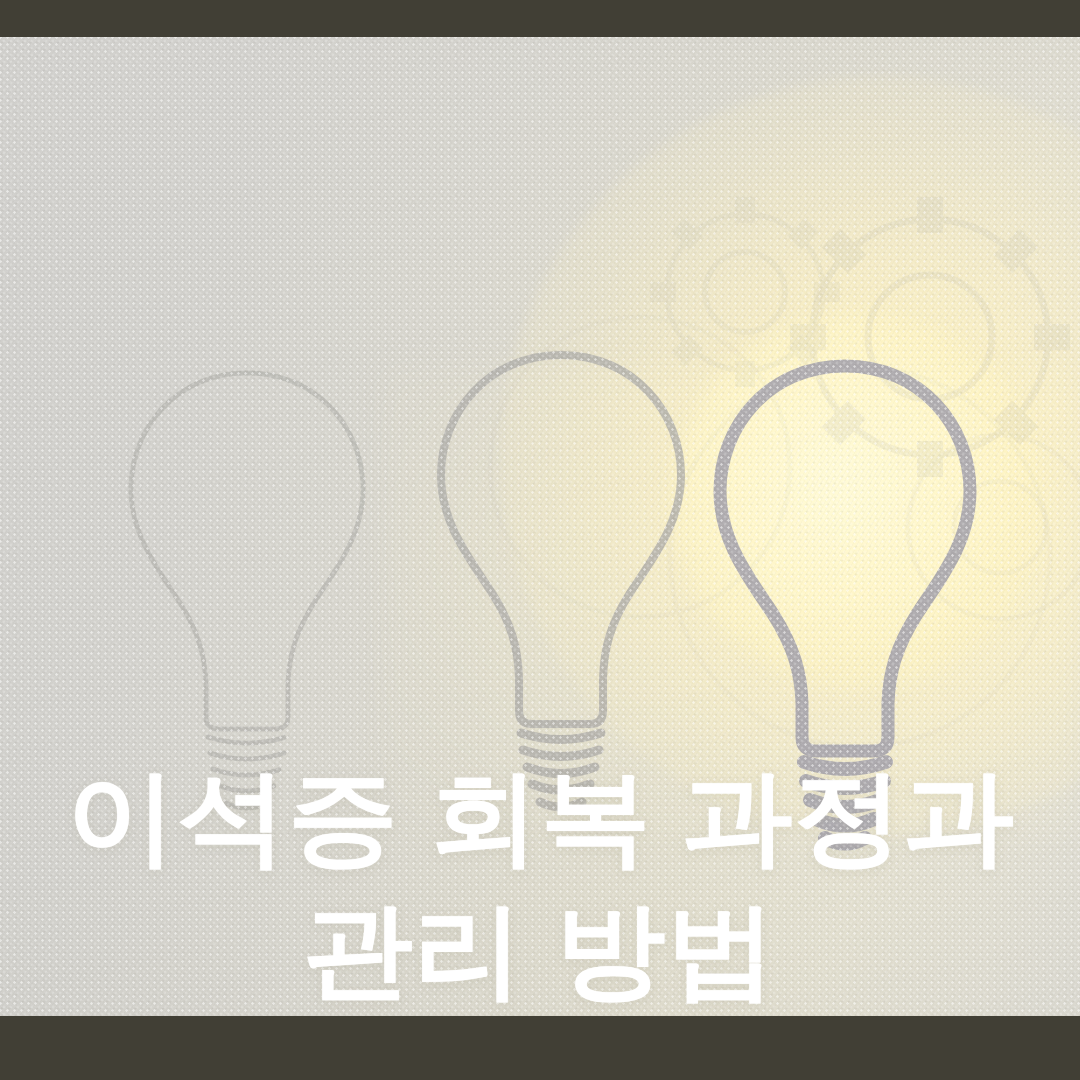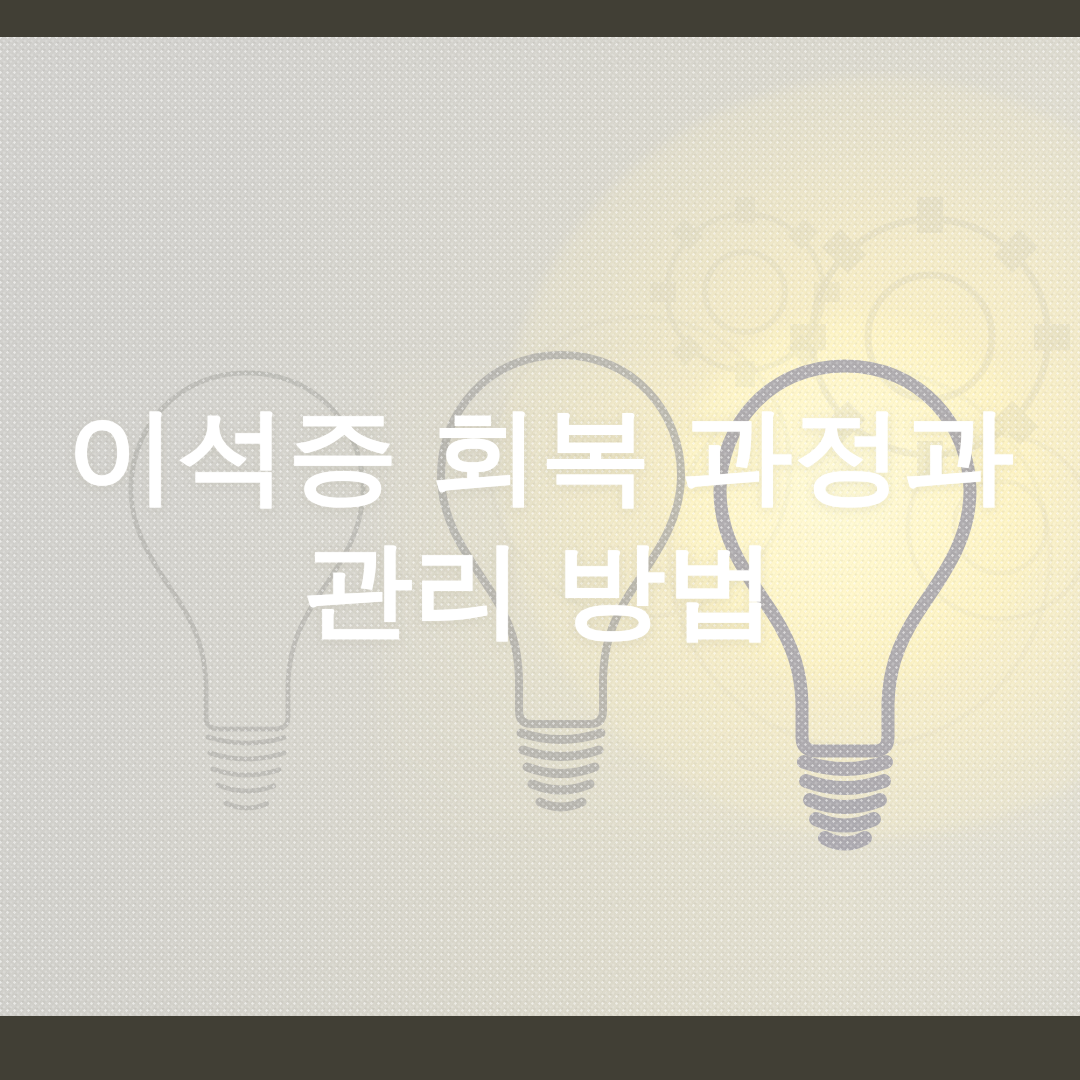--- a/index.html
+++ b/index.html
@@ -159,21 +159,21 @@
   
   #headline {
     position: absolute;
     left: 0;
     top: 0;
     width: 1080px;
     height: 979px;
     display: flex;
     flex-direction: column;
     align-items: center;
-    justify-content: center;
+    justify-content: flex-end;
     z-index: 40;
     pointer-events: none;
   }
   .hl-line {
     color: #ffffff;
     font-weight: 800;
     font-size: 104px;
     line-height: 1.26;
     letter-spacing: 0.5px;
     white-space: nowrap;

